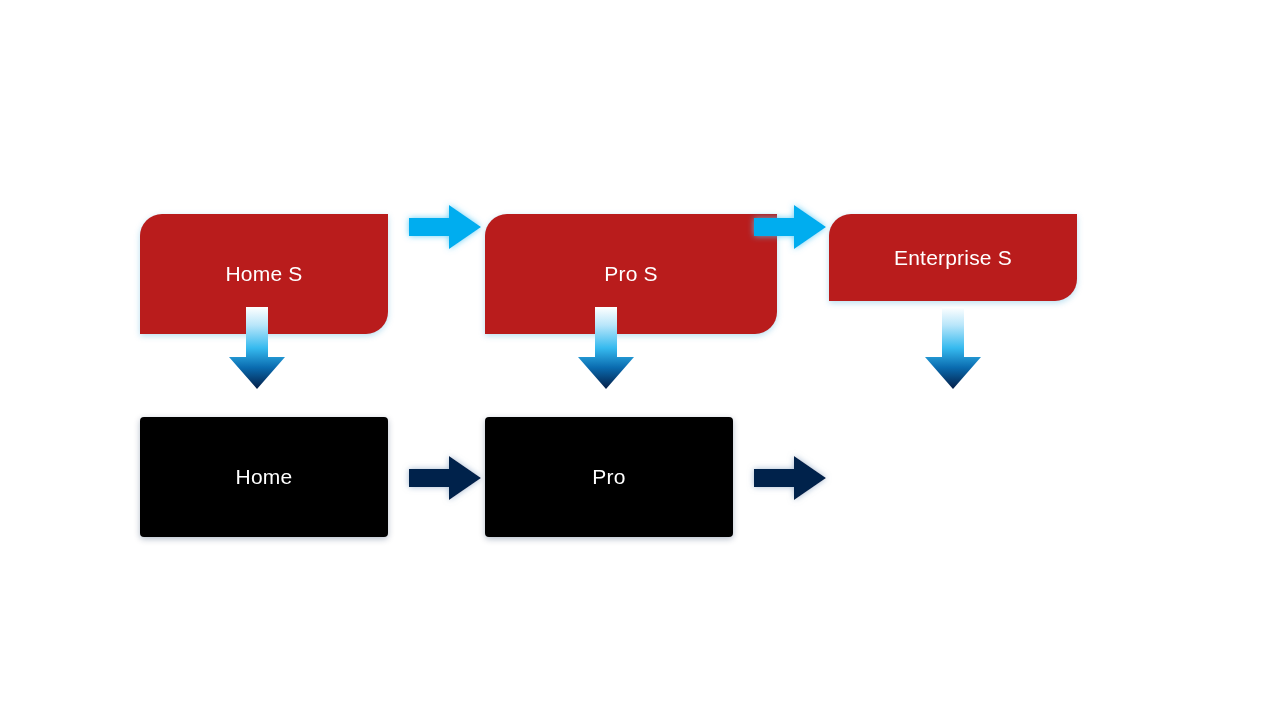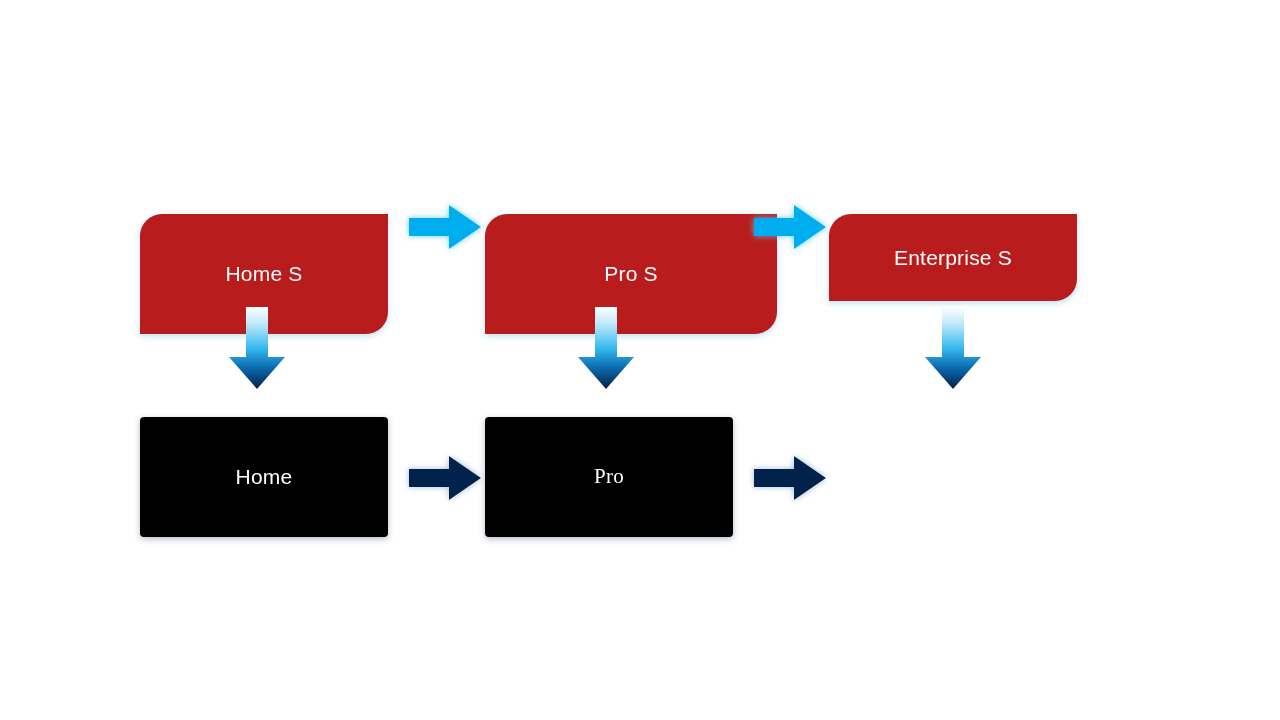--- a/index.html
+++ b/index.html
@@ -177,21 +177,21 @@
         </linearGradient>
       </defs>
       <path d="M17,0 L39,0 L39,50 L56,50 L28,82 L0,50 L17,50 Z" fill="url(#vgradC)"></path>
     </svg>
   </div>
 
   <div class="node node-bottom" style="left:140px; top:417px; width:248px; height:120px;">
     <span class="node-label">Home</span>
   </div>
 
-  <div class="node node-bottom" style="left:485px; top:417px; width:248px; height:120px;font-family:Liberation Serif, serif;">
+  <div class="node node-bottom" style="left:485px; top:417px; width:248px; height:120px;">
     <span class="node-label">Pro</span>
   </div>
 
 
   <div class="h-arrow" style="left:409px; top:455px;">
     <svg viewBox="0 0 72 46" xmlns="http://www.w3.org/2000/svg">
       <defs>
         <filter id="glowNavyA" x="-55%" y="-55%" width="210%" height="210%">
           <feGaussianBlur in="SourceAlpha" stdDeviation="3.4" result="b"></feGaussianBlur>
           <feFlood flood-color="#8FA8C6" flood-opacity="0.80" result="c"></feFlood>

